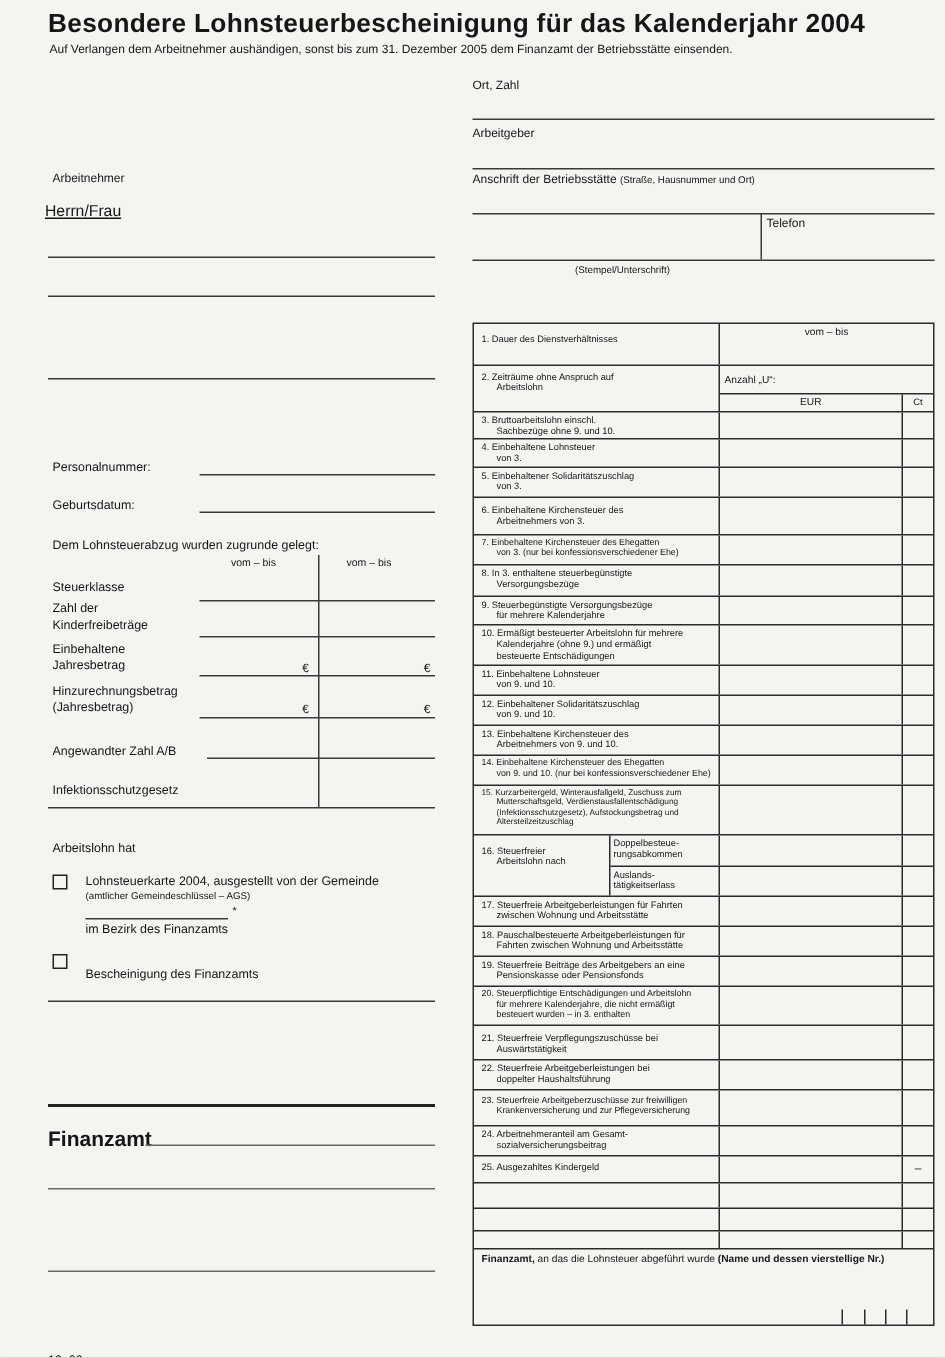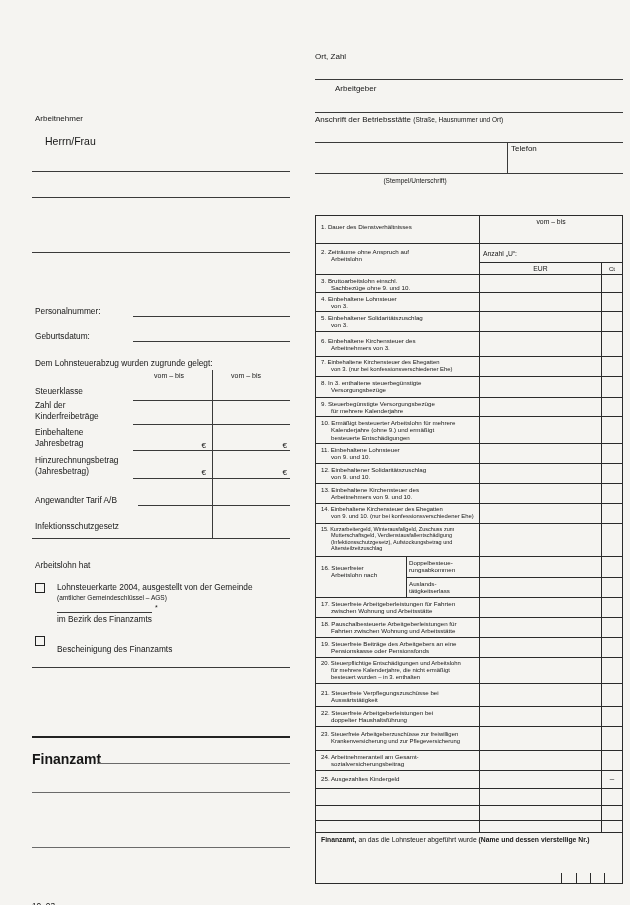--- a/index.html
+++ b/index.html
@@ -48,38 +48,40 @@
   .r16sub{display:flex;}
   .r16sublbl{width:73px;border-right:1px solid #2b2b2b;padding:2px 1px 0 2px;font-size:6.2px;line-height:7.3px;white-space:pre-line;}
   .tfooter{position:relative;height:50px;padding:3px 5px;font-size:6.8px;}
   .tick{position:absolute;bottom:0;width:0;height:10px;border-left:1px solid #2b2b2b;}
 </style>
 </head>
 <body>
 
 <div class="page">
 
+  <div class="abs title" style="left:32px;top:5px;">Besondere Lohnsteuerbescheinigung für das Kalenderjahr 2004</div>
+  <div class="abs subtitle" style="left:33px;top:28px;">Auf Verlangen dem Arbeitnehmer aushändigen, sonst bis zum 31. Dezember 2005 dem Finanzamt der Betriebsstätte einsenden.</div>
 
   <div class="abs lbl" style="left:315px;top:52px;font-size:8px;">Ort, Zahl</div>
   <div class="hline" style="left:315px;top:79px;width:308px;"></div>
-  <div class="abs lbl" style="left:315px;top:84px;font-size:8px;margin-left:20px;">Arbeitgeber</div>
+  <div class="abs lbl" style="left:315px;top:84px;font-size:8px;">Arbeitgeber</div>
   <div class="hline" style="left:315px;top:112px;width:308px;"></div>
   <div class="abs" style="left:315px;top:115px;font-size:8px;">
     <span>Anschrift der Betriebsstätte</span>
     <span class="xs">(Straße, Hausnummer und Ort)</span>
   </div>
   <div class="hline" style="left:315px;top:142px;width:308px;"></div>
   <div class="vline" style="left:507px;top:142px;height:31px;"></div>
   <div class="abs lbl" style="left:511px;top:144px;font-size:8px;">Telefon</div>
   <div class="abs" style="left:507px;top:144px;width:116px;height:28px;"></div>
   <div class="hline" style="left:315px;top:173px;width:308px;"></div>
   <div class="abs xs" style="left:330px;top:177px;width:170px;text-align:center;">(Stempel/Unterschrift)</div>
 
   <div class="abs lbl" style="left:35px;top:114px;font-size:8px;">Arbeitnehmer</div>
-  <div class="abs lbl lbl-lg" style="left:45px;top:136px;">Herrn/Frau</div>
+  <div class="abs lbl lbl-lg" style="left:30px;top:136px;text-decoration:underline;">Herrn/Frau</div>
   <div class="hline" style="left:32px;top:171px;width:258px;"></div>
   <div class="hline" style="left:32px;top:197px;width:258px;"></div>
   <div class="hline" style="left:32px;top:252px;width:258px;"></div>
 
   <div class="abs lbl" style="left:35px;top:306px;">Personalnummer:</div>
   <div class="hline" style="left:133px;top:316px;width:157px;"></div>
   <div class="abs lbl" style="left:35px;top:331px;">Geburtsdatum:</div>
   <div class="hline" style="left:133px;top:341px;width:157px;"></div>
 
   <div class="abs lbl" style="left:35px;top:358px;">Dem Lohnsteuerabzug wurden zugrunde gelegt:</div>
@@ -99,21 +101,21 @@
   <div class="abs euro" style="left:192px;top:441px;width:14px;">€</div>
   <div class="abs euro" style="left:273px;top:441px;width:14px;">€</div>
   <div class="hline" style="left:133px;top:450px;width:157px;"></div>
 
   <div class="abs lbl" style="left:35px;top:455px;">Hinzurechnungsbetrag
 (Jahresbetrag)</div>
   <div class="abs euro" style="left:192px;top:468px;width:14px;">€</div>
   <div class="abs euro" style="left:273px;top:468px;width:14px;">€</div>
   <div class="hline" style="left:133px;top:478px;width:157px;"></div>
 
-  <div class="abs lbl" style="left:35px;top:495px;">Angewandter Tarif A/B</div>
+  <div class="abs lbl" style="left:35px;top:495px;">Angewandter Zahl A/B</div>
   <div class="hline" style="left:138px;top:505px;width:152px;"></div>
 
   <div class="abs lbl" style="left:35px;top:521px;">Infektionsschutzgesetz</div>
   <div class="hline" style="left:32px;top:538px;width:258px;"></div>
 
   <div class="abs lbl" style="left:35px;top:560px;">Arbeitslohn hat</div>
   <div class="cbx" style="left:35px;top:583px;"></div>
   <div class="abs lbl" style="left:57px;top:582px;">Lohnsteuerkarte 2004, ausgestellt von der Gemeinde</div>
   <div class="abs xs" style="left:57px;top:594px;">(amtlicher Gemeindeschlüssel – AGS)</div>
   <div class="hline" style="left:57px;top:612px;width:95px;border-top-width:1.5px;"></div>

